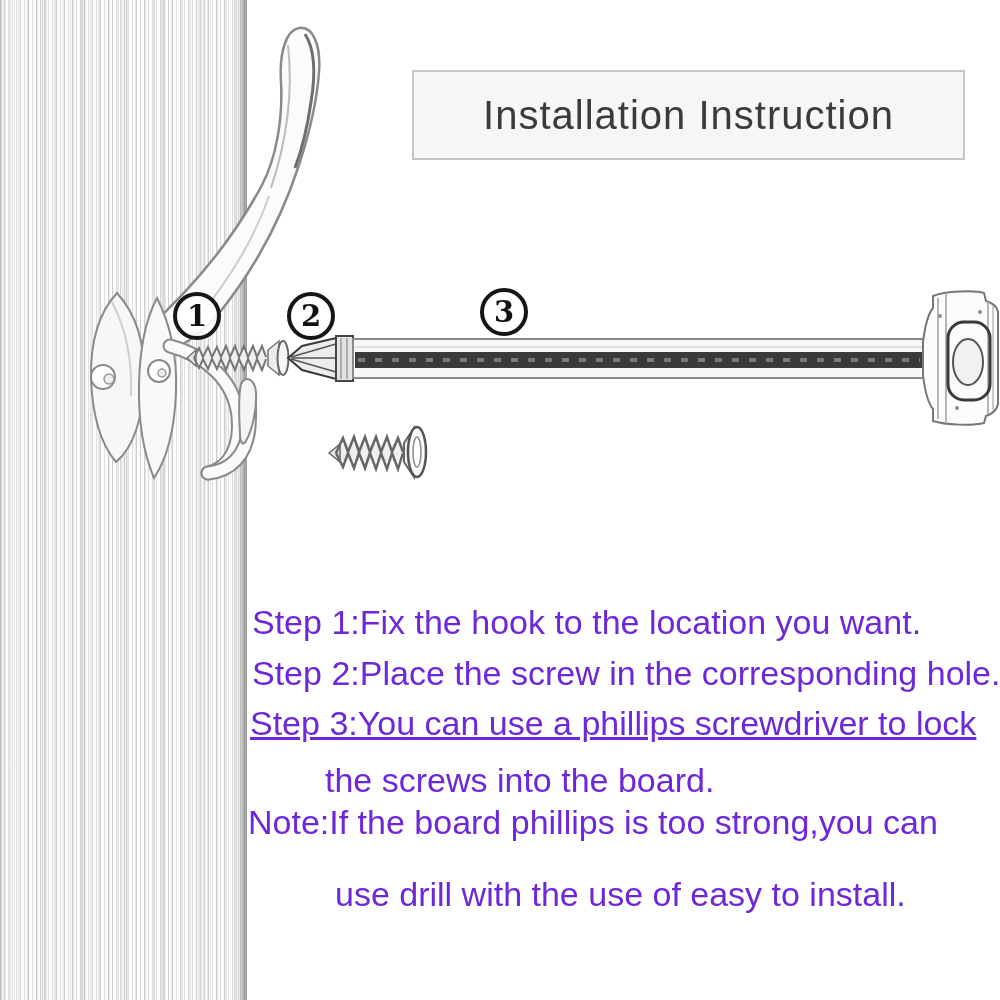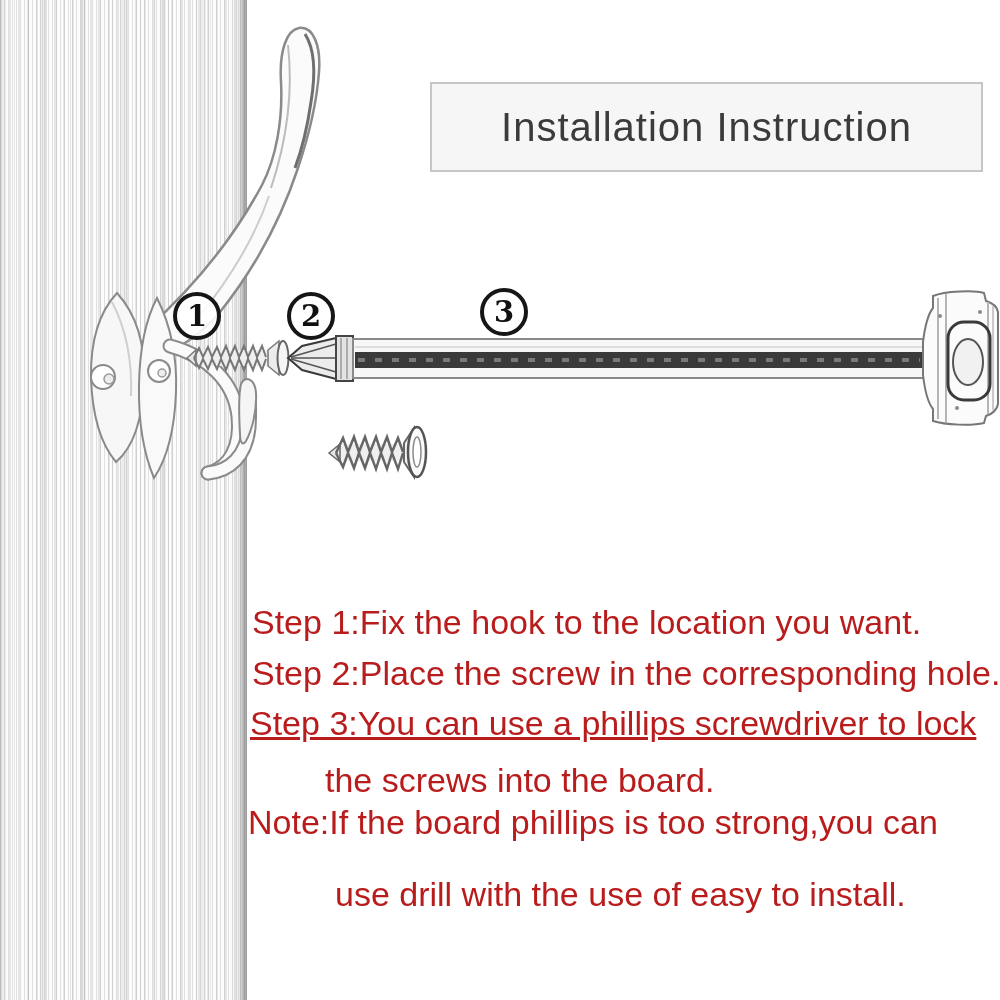--- a/index.html
+++ b/index.html
@@ -13,31 +13,31 @@
       repeating-linear-gradient(90deg, rgba(150,150,150,0.28) 0 1px, rgba(0,0,0,0) 1px 4px),
       repeating-linear-gradient(90deg, rgba(120,120,120,0.16) 0 2px, rgba(0,0,0,0) 2px 9px),
       repeating-linear-gradient(90deg, rgba(175,175,175,0.30) 0 1px, rgba(0,0,0,0) 1px 14px),
       repeating-linear-gradient(90deg, rgba(200,200,200,0.25) 0 6px, rgba(255,255,255,0.4) 6px 40px),
       #fafafa;
     border-right:1px solid #9e9e9e;}
 
   .art{position:absolute;left:0;top:0;width:1000px;height:1000px;}
 
   
-  .title-box{position:absolute;left:412px;top:82px;width:549px;height:86px;
-    background:#f6f6f6;border:2px solid #c6c6c6;display:flex;align-items:center;justify-content:center;margin-left:18px;}
+  .title-box{position:absolute;left:412px;top:70px;width:549px;height:86px;
+    background:#f6f6f6;border:2px solid #c6c6c6;display:flex;align-items:center;justify-content:center;}
   .title-box span{font-size:40px;color:#3b3b3b;letter-spacing:1px;}
 
   
   .callout{position:absolute;width:40px;height:40px;border:4px solid #161616;border-radius:50%;
     background:rgba(255,255,255,0.88);display:flex;align-items:center;justify-content:center;
     font-family:"DejaVu Serif",serif;font-weight:bold;font-size:29px;color:#111;}
 
   
-  .step-line{position:absolute;font-size:34px;line-height:50px;color:#b91c1c;white-space:nowrap;}
+  .step-line{position:absolute;font-size:34px;line-height:50px;color:#6d28d9;white-space:nowrap;}
 </style>
 </head>
 <body>
 
 <div class="stage">
 
   <div class="board"></div>
 
   <svg class="art" viewBox="0 0 1000 1000" xmlns="http://www.w3.org/2000/svg">
 

